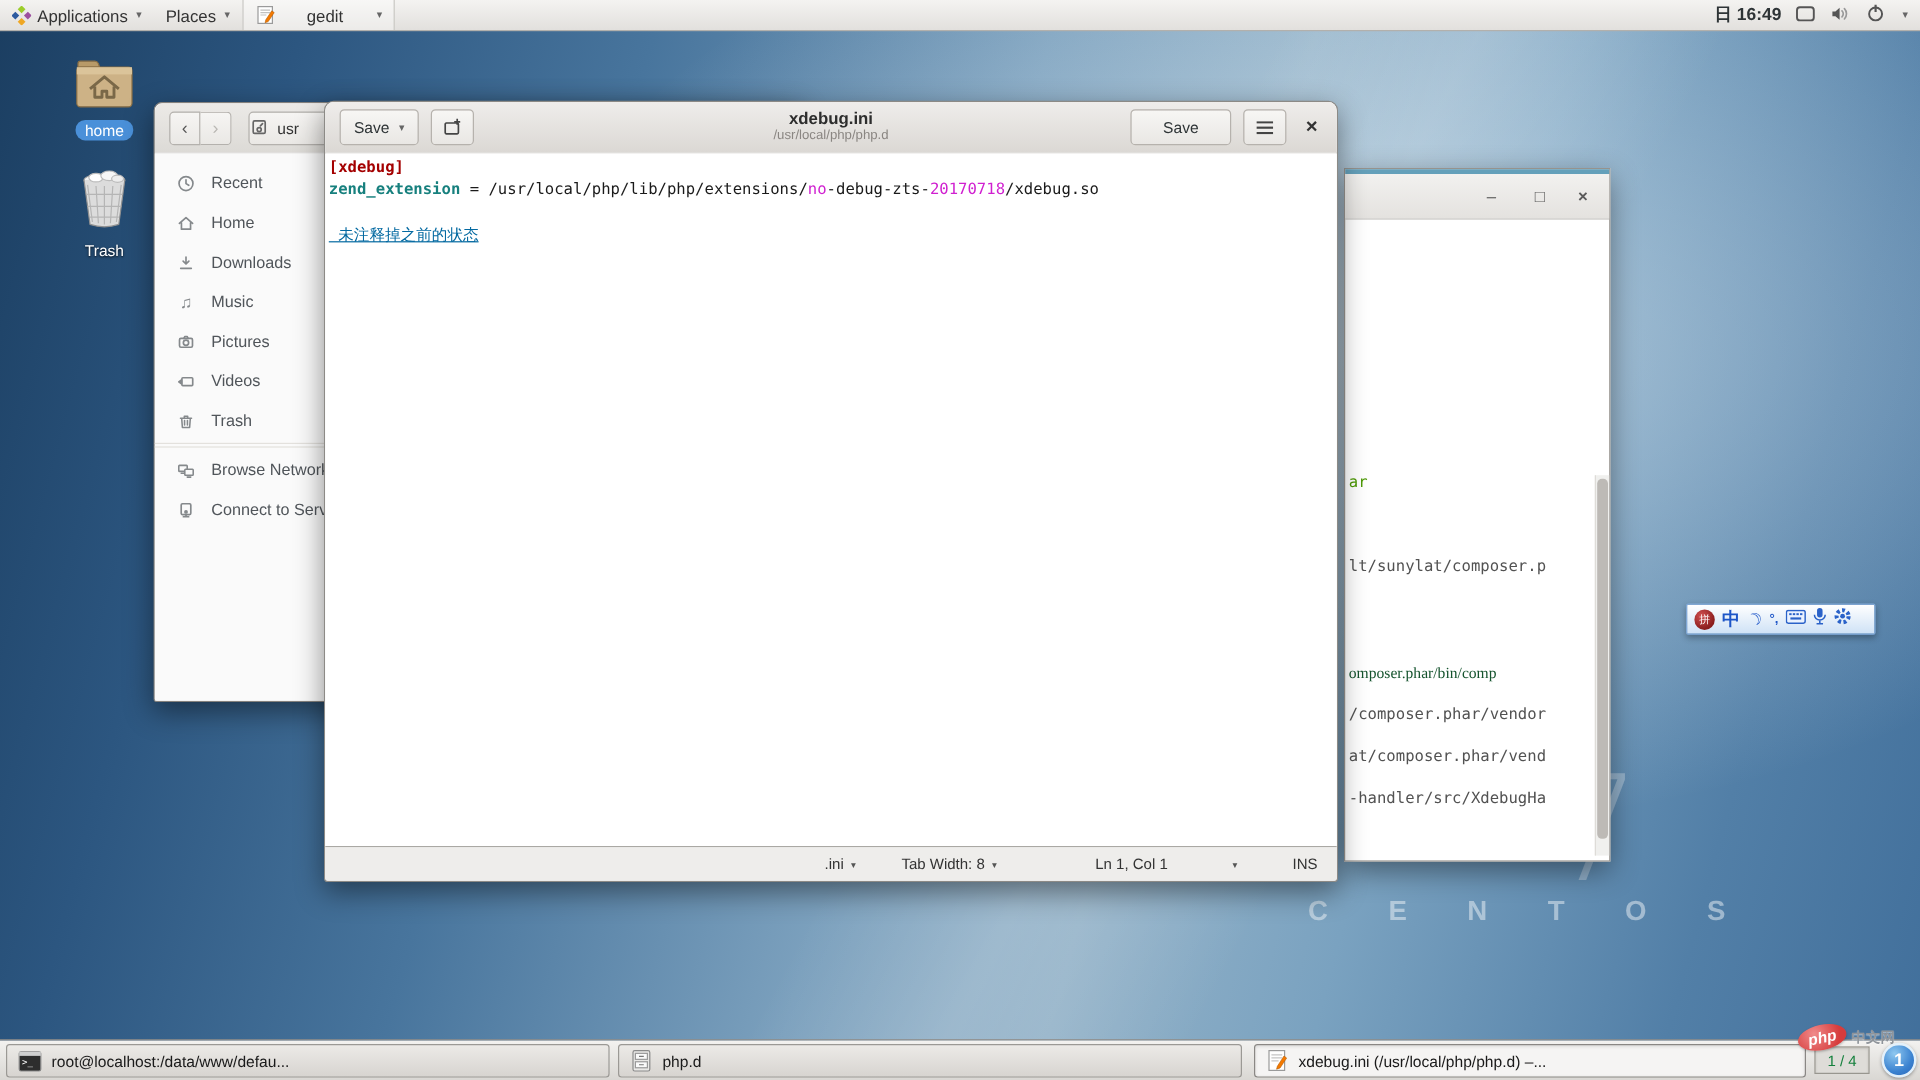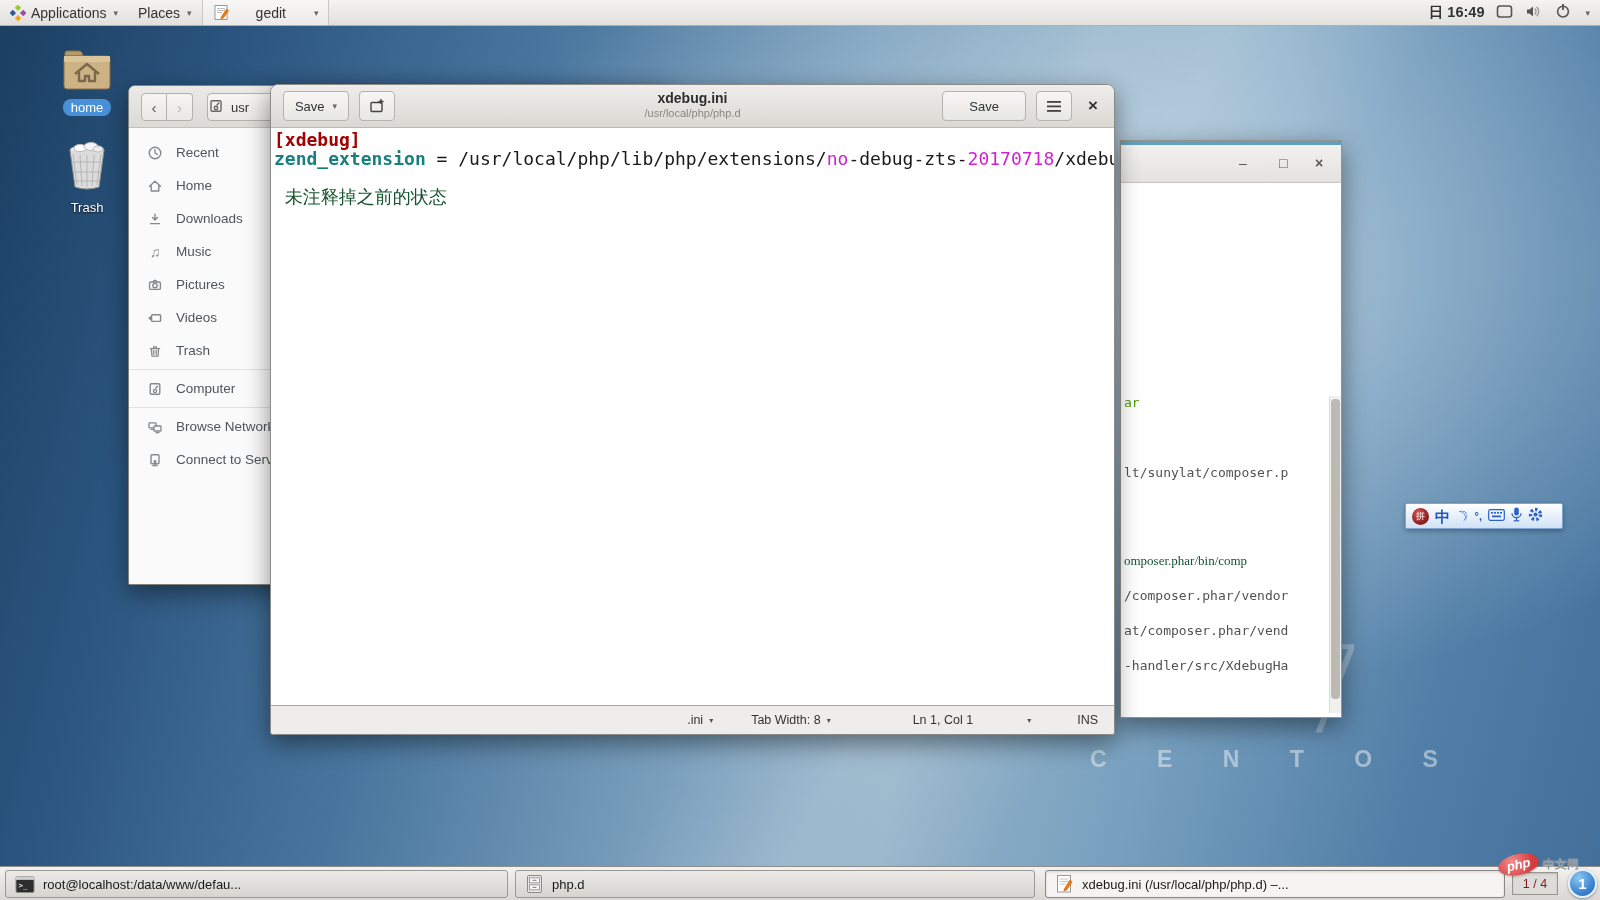--- a/index.html
+++ b/index.html
@@ -55,21 +55,21 @@
   .gbtn{height:30px;border:1px solid #b6b2ad;border-radius:4px;background:linear-gradient(#f7f6f4,#e9e7e4);color:#2e3436;font-size:13px;display:inline-flex;align-items:center;justify-content:center;gap:6px;}
   #open-btn{width:66px;}
   #newtab-btn{width:36px;margin-left:10px;}
   #gedit-title-block{position:absolute;left:50%;transform:translateX(-50%);text-align:center;top:5px;}
   #gedit-title{font-size:14px;font-weight:bold;color:#2d2d2d;}
   #gedit-subtitle{font-size:11px;color:#8a8682;margin-top:1px;}
   #save-btn{width:84px;margin-left:auto;margin-right:10px;}
   #menu-btn{width:36px;}
   #gedit-close{margin-left:16px;margin-right:4px;font-size:17px;font-weight:bold;color:#333;background:none;border:none;}
   #gedit-text{position:absolute;left:0;right:0;top:43px;bottom:29px;background:#fff;overflow:hidden;
-    font-family:"DejaVu Sans Mono","Liberation Mono",monospace;font-size:18px;color:#1a1a1a;padding:2px 0 0 3px;}
+    font-family:"DejaVu Sans Mono","Liberation Mono",monospace;font-size:13px;color:#1a1a1a;padding:2px 0 0 3px;}
   .ged-line{height:19px;line-height:19px;white-space:pre;}
   #gedit-status{position:absolute;left:0;right:0;bottom:0;height:29px;background:#eeedeb;border-top:1px solid #aaa8a4;border-radius:0 0 3px 3px;
     display:flex;align-items:center;justify-content:flex-end;font-size:12.5px;color:#333;}
   .sbcaret{font-size:8px;color:#555;margin-left:6px;}
   .sb-ft{margin-right:38px;display:flex;align-items:center;}
   .sb-tw{margin-right:82px;display:flex;align-items:center;}
   .sb-ln{margin-right:48px;}
   .sb-caret{margin-right:46px;}
   .sb-ins{margin-right:16px;}
 
@@ -97,21 +97,21 @@
   
   #taskbar{position:absolute;left:0;top:866px;width:1600px;height:34px;z-index:40;
     background:linear-gradient(#f3f2f0,#d9d7d3);border-top:1px solid #8f8d89;}
   .tbtn{position:absolute;top:3px;height:28px;border:1px solid #9b9995;border-radius:3px;
     background:linear-gradient(#eceae7,#d7d4d0);display:flex;align-items:center;gap:8px;padding:0 9px;
     font-size:13px;color:#1a1a1a;overflow:hidden;white-space:nowrap;}
   #tbtn-0{left:5px;width:503px;}
   #tbtn-1{left:515px;width:520px;}
   #tbtn-2{left:1045px;width:460px;background:#f5f4f3;border-color:#8a8784;box-shadow:inset 0 1px 3px rgba(0,0,0,0.12);}
   #pager{position:absolute;left:1512px;top:5px;width:46px;height:23px;border:1px solid #98968f;background:#dedcd8;
-    box-shadow:inset 0 1px 2px rgba(0,0,0,0.15);display:flex;align-items:center;justify-content:center;font-size:12.5px;color:#7f1d1d;}
+    box-shadow:inset 0 1px 2px rgba(0,0,0,0.15);display:flex;align-items:center;justify-content:center;font-size:12.5px;color:#15803d;}
 
   
   #phpwm{position:absolute;left:1498px;top:854px;z-index:60;display:flex;align-items:center;}
   #php-oval{display:inline-block;width:41px;height:21px;border-radius:50%;background:radial-gradient(circle at 35% 30%,#f08a8a,#d63c3c 70%);
     color:#fff;font-style:italic;font-weight:bold;font-size:13px;text-align:center;line-height:21px;transform:rotate(-12deg);box-shadow:0 1px 2px rgba(0,0,0,0.25);}
   #php-cn{font-size:12px;font-weight:bold;color:#8f949a;margin-left:4px;text-shadow:0 1px 1px rgba(255,255,255,0.6);}
   #badge1{position:absolute;left:1568px;top:869px;width:29px;height:29px;border-radius:50%;z-index:61;
     background:radial-gradient(circle at 35% 28%,#8ec8f0,#3b82d0 62%,#2a66b8);border:2px solid #e3f0fa;
     color:#fff;font-weight:bold;font-size:15px;display:flex;align-items:center;justify-content:center;box-shadow:0 1px 3px rgba(0,0,0,0.35);}
 </style>
@@ -226,28 +226,20 @@
           </svg>
         <span>Videos</span>
       </div>
       <div class="side-item">
         <svg class="sicon" viewBox="0 0 16 16" stroke="#85898c" fill="none" stroke-width="1.3" stroke-linecap="round" stroke-linejoin="round">
             <path d="M4.4 5.6h7.2l-.6 7.6H5zM3.4 5.6h9.2M6.6 5.2V3.8h2.8v1.4M6.8 7.4v3.8M9.2 7.4v3.8"></path>
           </svg>
         <span>Trash</span>
       </div>
       <div class="side-sep"></div>
-      <div class="side-item">
-        <svg class="sicon" viewBox="0 0 16 16" stroke="#85898c" fill="none" stroke-width="1.4" stroke-linecap="round" stroke-linejoin="round">
-            <rect x="3.2" y="2.8" width="9.6" height="10.4" rx="1.2"></rect>
-            <circle cx="8" cy="10" r="1.6"></circle>
-            <path d="M10.6 5.2 8.8 7"></path>
-          </svg>
-        <span>Computer</span>
-      </div>
       <div class="side-sep"></div>
       <div class="side-item">
         <svg class="sicon" viewBox="0 0 16 16" stroke="#85898c" stroke-width="1.3" stroke-linecap="round" stroke-linejoin="round">
             <rect x="2" y="3.8" width="7" height="5" rx="0.6" fill="none"></rect>
             <path d="M4 10.4h3" fill="none"></path>
             <rect x="7" y="7" width="7" height="5" rx="0.6" fill="#fafafa"></rect>
             <path d="M9 13.6h3" fill="none"></path>
           </svg>
         <span>Browse Network</span>
       </div>
@@ -285,21 +277,21 @@
             <rect y="4.5" width="14" height="1.8" fill="#444"></rect>
             <rect y="9" width="14" height="1.8" fill="#444"></rect>
           </svg>
       </button>
       <button id="gedit-close">×</button>
     </div>
     <div id="gedit-text">
         <div class="ged-line ged-line-0"><span style="color: rgb(164, 0, 0); font-weight: bold;">[xdebug]</span></div>
         <div class="ged-line ged-line-1"><span style="color: rgb(23, 128, 126); font-weight: bold;">zend_extension</span><span style="color: rgb(26, 26, 26);"> = /usr/local/php/lib/php/extensions/</span><span style="color: rgb(208, 32, 208);">no</span><span style="color: rgb(26, 26, 26);">-debug-zts-</span><span style="color: rgb(208, 32, 208);">20170718</span><span style="color: rgb(26, 26, 26);">/xdebug.so</span></div>
         <div class="ged-line ged-line-2">&nbsp;</div>
-        <div class="ged-line ged-line-3"><span style="color: #14532d;"> 未注释掉之前的状态</span></div>
+        <div class="ged-line ged-line-3"><span style="color: #0369a1; text-decoration: underline;"> 未注释掉之前的状态</span></div>
       </div>
     <div id="gedit-status">
       <span class="sb-ft">
         <span>.ini</span>
         <span class="sbcaret">▾</span>
       </span>
       <span class="sb-tw">
         <span>Tab Width: 8</span>
         <span class="sbcaret">▾</span>
       </span>

